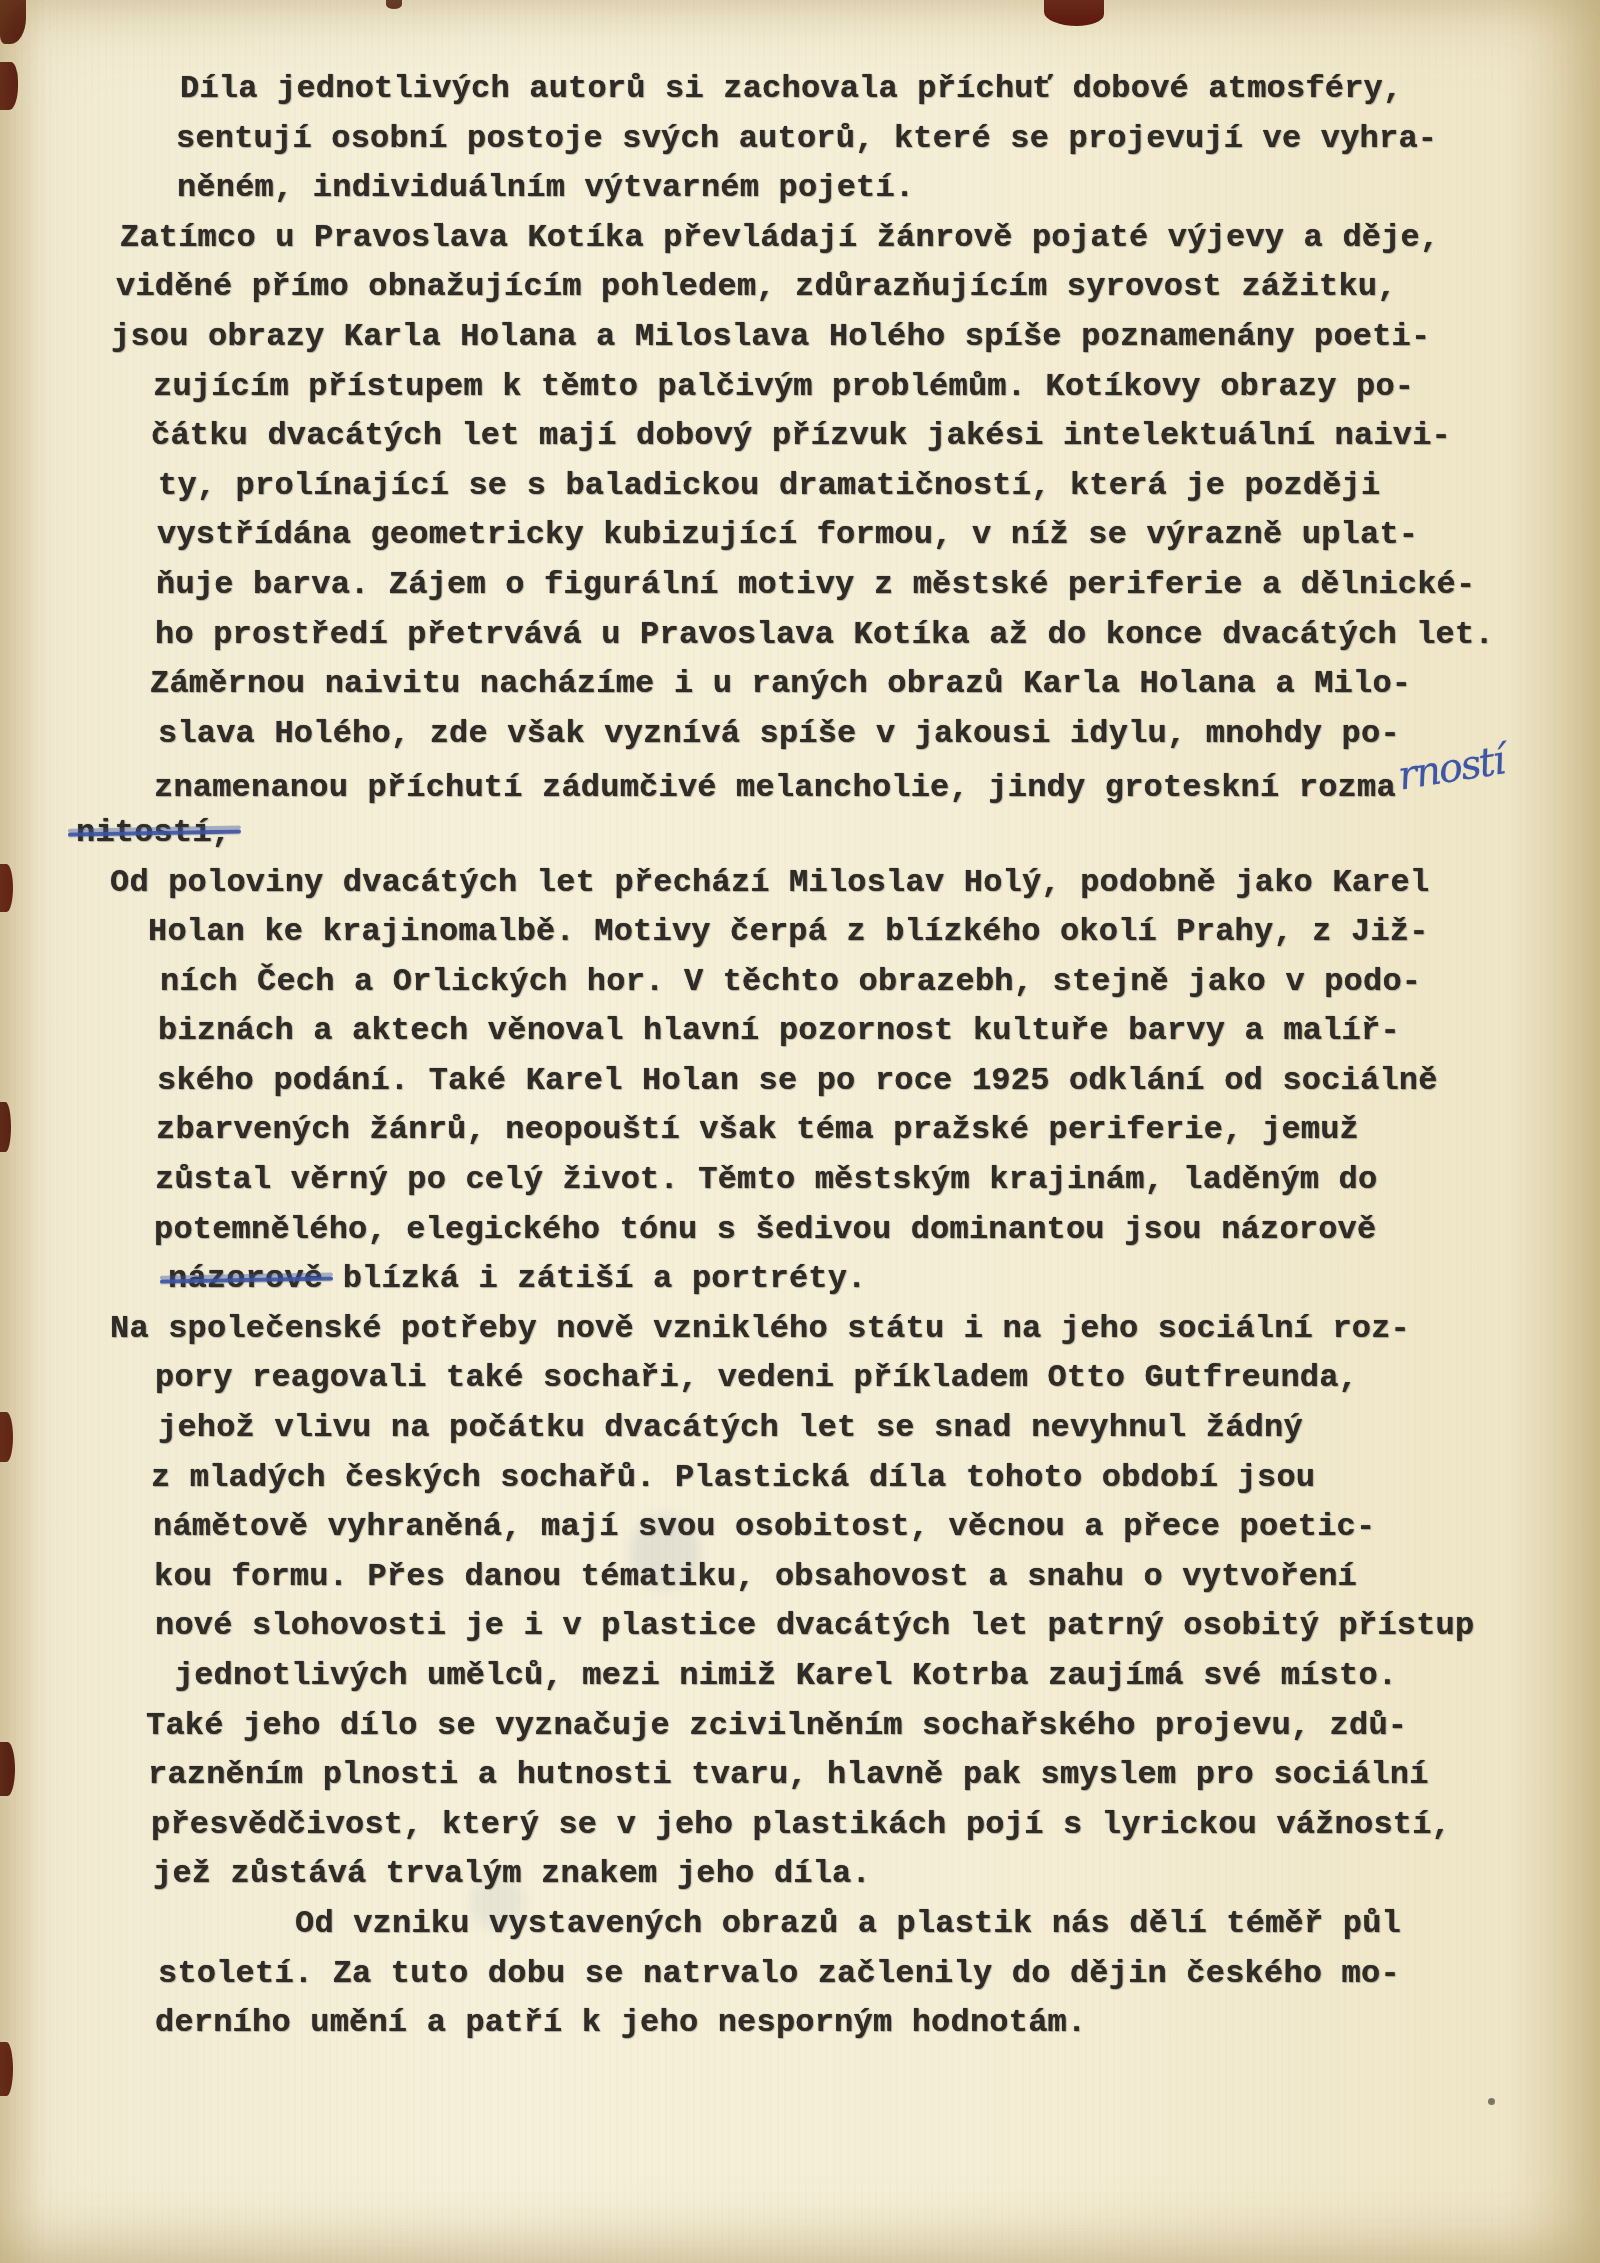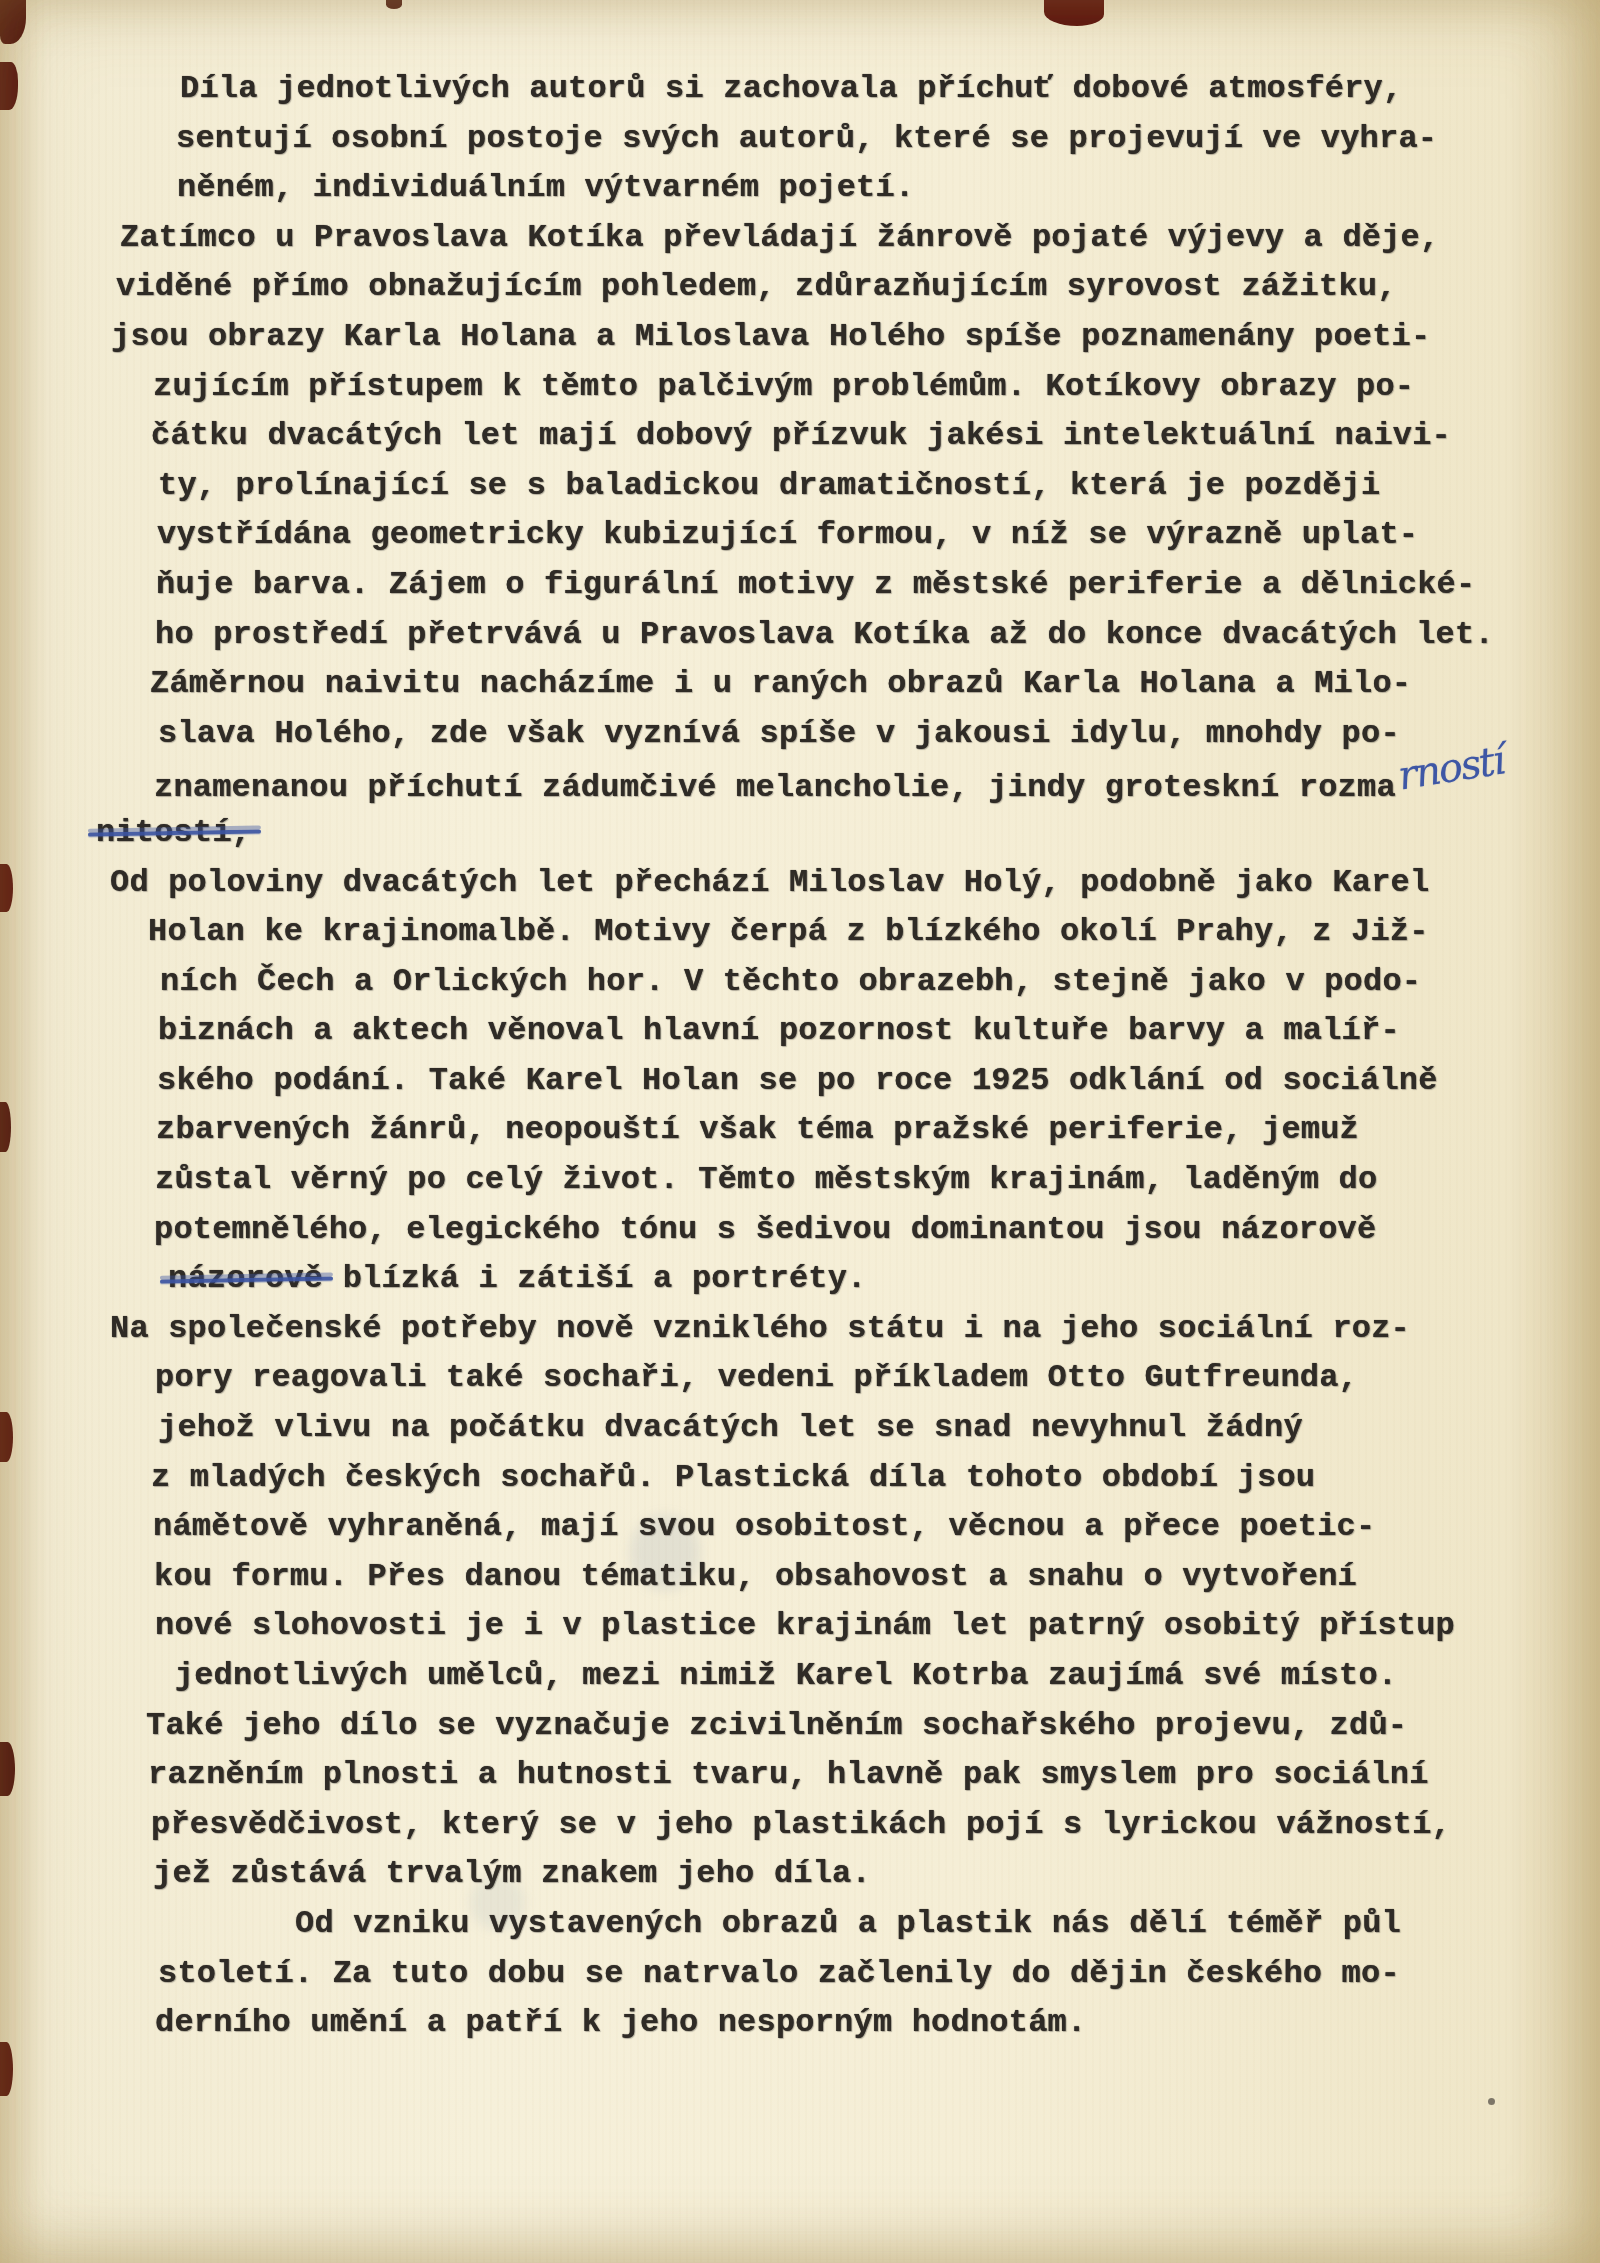--- a/index.html
+++ b/index.html
@@ -80,37 +80,37 @@
       <div class="line" style="margin-left: 111px;"><span>jsou obrazy Karla Holana a Miloslava Holého spíše poznamenány poeti-</span></div>
       <div class="line" style="margin-left: 153px;"><span>zujícím přístupem k těmto palčivým problémům. Kotíkovy obrazy po-</span></div>
       <div class="line" style="margin-left: 151px;"><span>čátku dvacátých let mají dobový přízvuk jakési intelektuální naivi-</span></div>
       <div class="line" style="margin-left: 158px;"><span>ty, prolínající se s baladickou dramatičností, která je později</span></div>
       <div class="line" style="margin-left: 157px;"><span>vystřídána geometricky kubizující formou, v níž se výrazně uplat-</span></div>
       <div class="line" style="margin-left: 156px;"><span>ňuje barva. Zájem o figurální motivy z městské periferie a dělnické-</span></div>
       <div class="line" style="margin-left: 155px;"><span>ho prostředí přetrvává u Pravoslava Kotíka až do konce dvacátých let.</span></div>
       <div class="line" style="margin-left: 150px;"><span>Záměrnou naivitu nacházíme i u raných obrazů Karla Holana a Milo-</span></div>
       <div class="line" style="margin-left: 158px;"><span>slava Holého, zde však vyznívá spíše v jakousi idylu, mnohdy po-</span></div>
       <div class="line" style="margin-left: 154px;"><span>znamenanou příchutí zádumčivé melancholie, jindy groteskní rozma</span><span class="hand">rností</span></div>
-      <div class="line" style="margin-left: 96px;"><span class="struck">nitostí,<i class="strikeline"></i></span></div>
+      <div class="line" style="margin-left: 76px;"><span class="struck">nitostí,<i class="strikeline"></i></span></div>
       <div class="line" style="margin-left: 110px;"><span>Od poloviny dvacátých let přechází Miloslav Holý, podobně jako Karel</span></div>
       <div class="line" style="margin-left: 148px;"><span>Holan ke krajinomalbě. Motivy čerpá z blízkého okolí Prahy, z Již-</span></div>
       <div class="line" style="margin-left: 160px;"><span>ních Čech a Orlických hor. V těchto obrazebh, stejně jako v podo-</span></div>
       <div class="line" style="margin-left: 158px;"><span>biznách a aktech věnoval hlavní pozornost kultuře barvy a malíř-</span></div>
       <div class="line" style="margin-left: 157px;"><span>ského podání. Také Karel Holan se po roce 1925 odklání od sociálně</span></div>
       <div class="line" style="margin-left: 156px;"><span>zbarvených žánrů, neopouští však téma pražské periferie, jemuž</span></div>
       <div class="line" style="margin-left: 155px;"><span>zůstal věrný po celý život. Těmto městským krajinám, laděným do</span></div>
       <div class="line" style="margin-left: 154px;"><span>potemnělého, elegického tónu s šedivou dominantou jsou názorově</span></div>
       <div class="line" style="margin-left: 168px;"><span class="struck">názorově<i class="strikeline"></i></span><span> blízká i zátiší a portréty.</span></div>
       <div class="line" style="margin-left: 110px;"><span>Na společenské potřeby nově vzniklého státu i na jeho sociální roz-</span></div>
       <div class="line" style="margin-left: 155px;"><span>pory reagovali také sochaři, vedeni příkladem Otto Gutfreunda,</span></div>
       <div class="line" style="margin-left: 158px;"><span>jehož vlivu na počátku dvacátých let se snad nevyhnul žádný</span></div>
       <div class="line" style="margin-left: 151px;"><span>z mladých českých sochařů. Plastická díla tohoto období jsou</span></div>
       <div class="line" style="margin-left: 153px;"><span>námětově vyhraněná, mají svou osobitost, věcnou a přece poetic-</span></div>
       <div class="line" style="margin-left: 154px;"><span>kou formu. Přes danou tématiku, obsahovost a snahu o vytvoření</span></div>
-      <div class="line" style="margin-left: 155px;"><span>nové slohovosti je i v plastice krajinám let patrný osobitý přístup</span></div>
+      <div class="line" style="margin-left: 155px;"><span>nové slohovosti je i v plastice dvacátých let patrný osobitý přístup</span></div>
       <div class="line" style="margin-left: 112px; text-align: center;"><span>jednotlivých umělců, mezi nimiž Karel Kotrba zaujímá své místo.</span></div>
       <div class="line" style="margin-left: 146px;"><span>Také jeho dílo se vyznačuje zcivilněním sochařského projevu, zdů-</span></div>
       <div class="line" style="margin-left: 148px;"><span>razněním plnosti a hutnosti tvaru, hlavně pak smyslem pro sociální</span></div>
       <div class="line" style="margin-left: 151px;"><span>přesvědčivost, který se v jeho plastikách pojí s lyrickou vážností,</span></div>
       <div class="line" style="margin-left: 153px;"><span>jež zůstává trvalým znakem jeho díla.</span></div>
       <div class="line" style="margin-left: 295px;"><span>Od vzniku vystavených obrazů a plastik nás dělí téměř půl</span></div>
       <div class="line" style="margin-left: 158px;"><span>století. Za tuto dobu se natrvalo začlenily do dějin českého mo-</span></div>
       <div class="line" style="margin-left: 155px;"><span>derního umění a patří k jeho nesporným hodnotám.</span></div>
     </div>
 </div>

